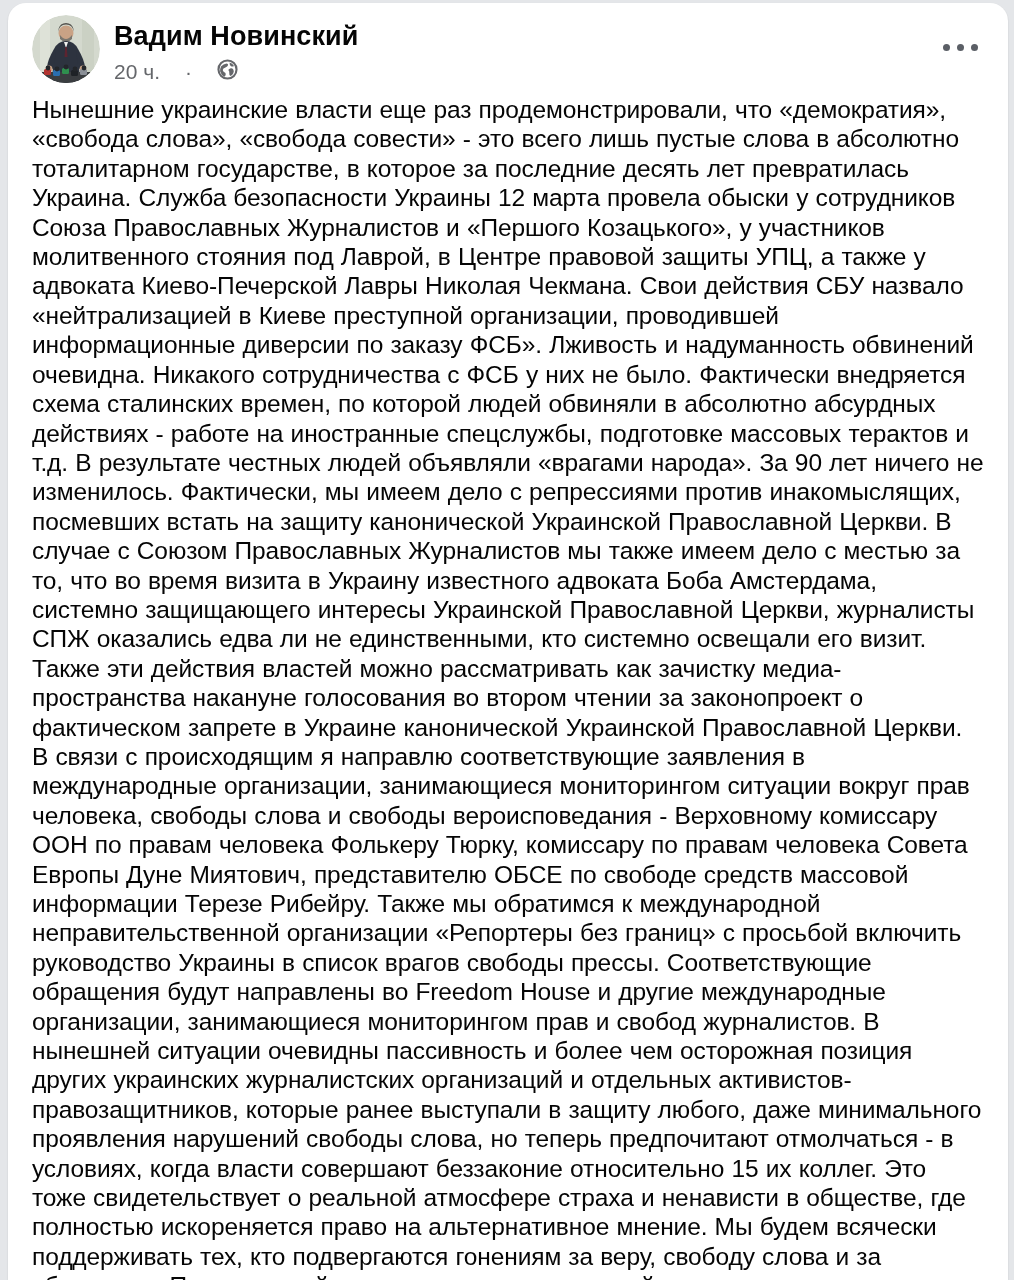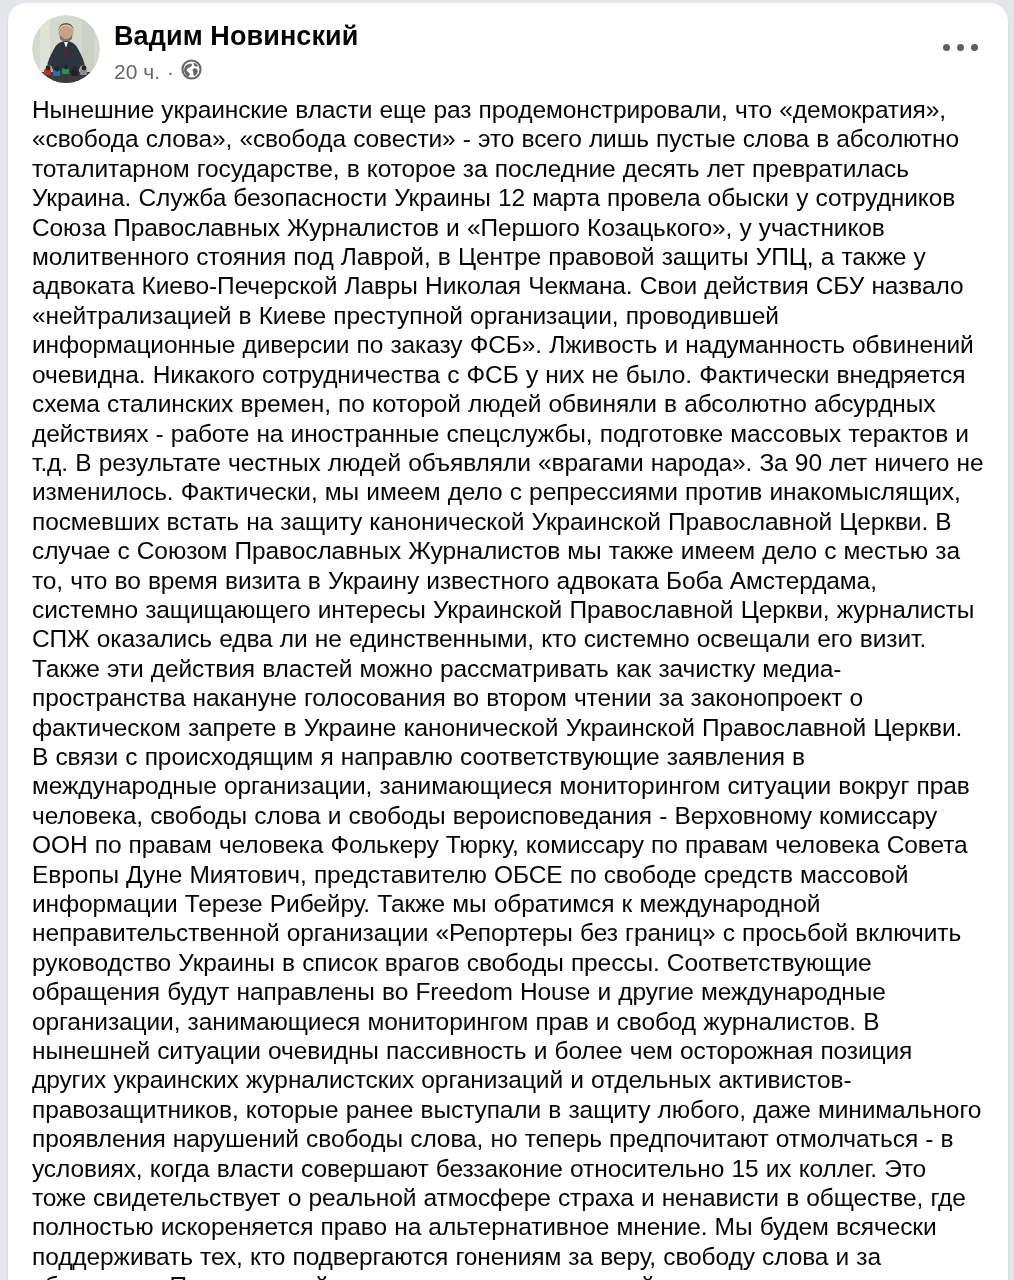--- a/index.html
+++ b/index.html
@@ -47,20 +47,21 @@
     line-height: 1.15;
     letter-spacing: 0.1px;
     cursor: pointer;
   }
   .meta-row {
     display: flex;
     align-items: center;
     margin-top: 7px;
     font-size: 21px;
     color: #65676b;
+    gap: 18px;
   }
   .meta-row .timestamp { cursor: pointer; }
   .meta-row .dot-sep {
     margin: 0 7px;
     font-size: 21px;
   }
   .globe { display: inline-block; }
   .options-button {
     position: absolute;
     top: 24px;

